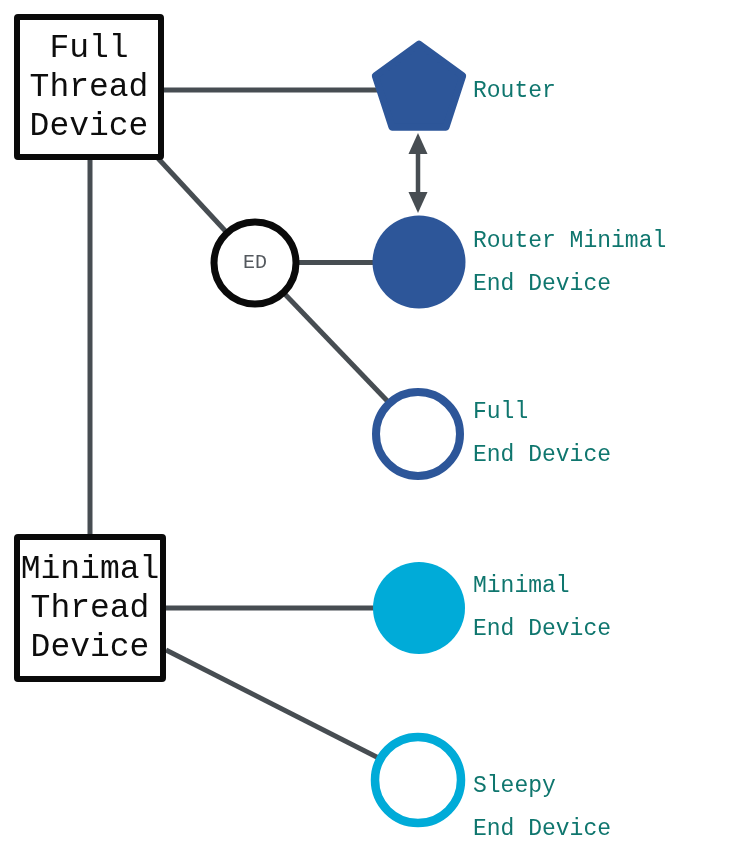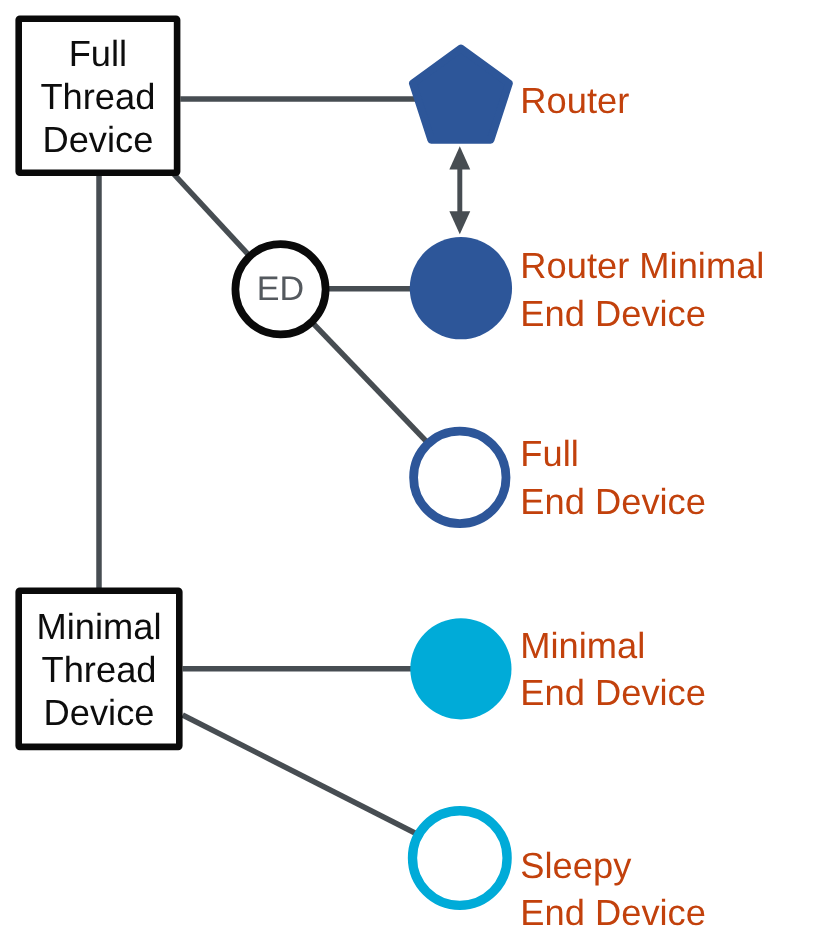--- a/index.html
+++ b/index.html
@@ -1,21 +1,21 @@
 <!DOCTYPE html>
 <html><head>
 <meta charset="utf-8">
 <style>
   html, body { margin: 0; padding: 0; background: #ffffff; }
   .canvas {
     position: relative;
     width: 740px;
     height: 844px;
     background: #ffffff;
-    font-family: Liberation Sans, sans-serif;
+    font-family: Liberation Mono, monospace;
     overflow: hidden;
   }
   svg.layer {
     position: absolute;
     left: 0; top: 0;
     width: 740px; height: 844px;
   }
   .device-box {
     position: absolute;
     box-sizing: border-box;
@@ -33,36 +33,36 @@
     font-size: 33px;
     line-height: 39px;
     color: #0d0d0d;
   }
   .ftd-box { left: 14px; top: 14px;  width: 150px; height: 146px; }
   .mtd-box { left: 14px; top: 534px; width: 152px; height: 148px; }
   .node-label {
     position: absolute;
     left: 473px;
     white-space: pre-line;
-    font-size: 33px;
+    font-size: 23px;
     line-height: 43px;
-    color: #c2410c;
+    color: #0f766e;
   }
   .lbl-router { top: 70px;  }
   .lbl-reed   { top: 220px; }
   .lbl-fed    { top: 391px; }
   .lbl-med    { top: 565px; }
   .lbl-sed    { top: 765px; }
   .ed-label {
     position: absolute;
     left: 195px;
     top: 247px;
     width: 120px;
     text-align: center;
-    font-size: 31px;
+    font-size: 20px;
     line-height: 31px;
     color: #54595e;
   }
 </style>
 </head>
 <body>
 
 <div class="canvas">
 
   <svg class="layer" viewBox="0 0 740 844">

